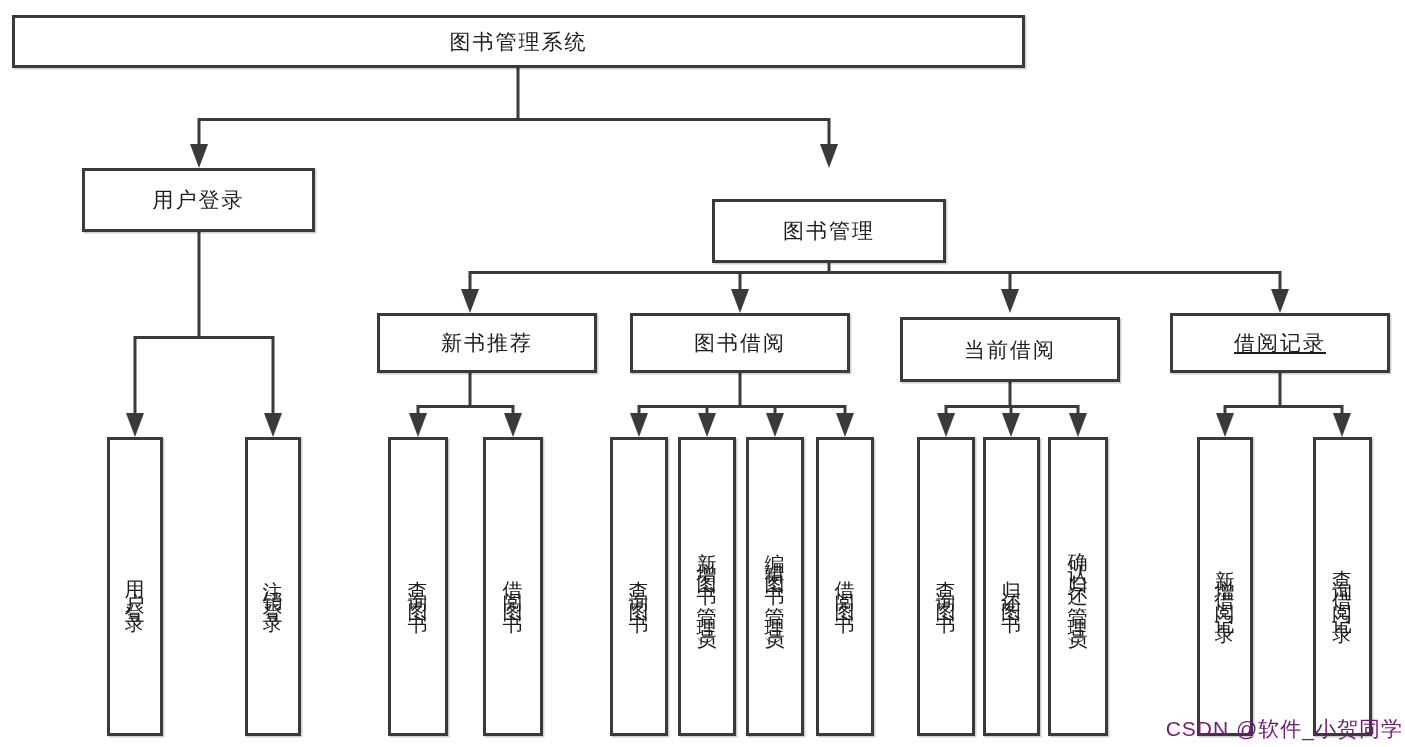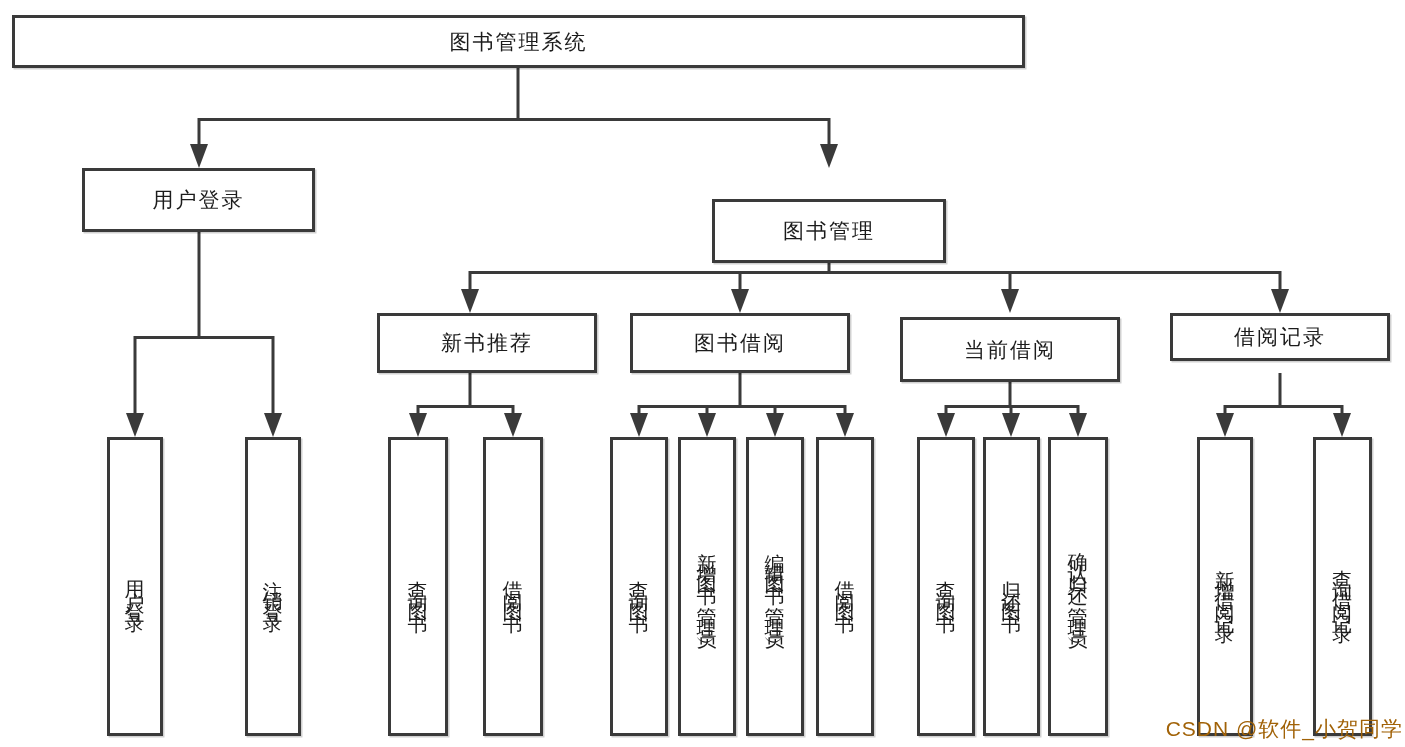--- a/index.html
+++ b/index.html
@@ -48,21 +48,21 @@
     line-height: 1;
     top: 437px;
     height: 299px;
   }
   #watermark {
     position: absolute;
     right: 2px;
     bottom: 4px;
     font-size: 21px;
     letter-spacing: 1px;
-    color: #a16207;
+    color: #701a75;
     white-space: nowrap;
     z-index: 5;
   }
 </style>
 </head>
 <body>
 
 <div id="canvas">
 
   <svg id="wires" width="1405" height="747" viewBox="0 0 1405 747">
@@ -113,21 +113,21 @@
   </svg>
 
   <div class="node hnode" style="left:12px; top:15px; width:1013px; height:53px;">图书管理系统</div>
 
   <div class="node hnode" style="left:82px; top:168px; width:233px; height:64px;">用户登录</div>
   <div class="node hnode" style="left:712px; top:168px; width:234px; height:64px;margin-top:31px;">图书管理</div>
 
   <div class="node hnode" style="left:360px; top:313px; width:220px; height:60px;margin-left:17px;">新书推荐</div>
   <div class="node hnode" style="left:630px; top:313px; width:220px; height:60px;">图书借阅</div>
   <div class="node hnode" style="left:900px; top:317px; width:220px; height:65px;">当前借阅</div>
-  <div class="node hnode" style="left:1170px; top:313px; width:220px; height:48px;">借阅记录</div>
+  <div class="node hnode" style="left:1170px; top:313px; width:220px; height:60px;text-decoration:underline;">借阅记录</div>
 
   <div class="node vnode" style="left:107px; width:56px;">用户登录</div>
   <div class="node vnode" style="left:245px; width:56px;">注销登录</div>
 
   <div class="node vnode" style="left:388px; width:60px;">查询图书</div>
   <div class="node vnode" style="left:483px; width:60px;">借阅图书</div>
 
   <div class="node vnode" style="left:610px; width:58px;">查询图书</div>
   <div class="node vnode" style="left:678px; width:58px;">新增图书（管理员）</div>
   <div class="node vnode" style="left:746px; width:58px;">编辑图书（管理员）</div>

